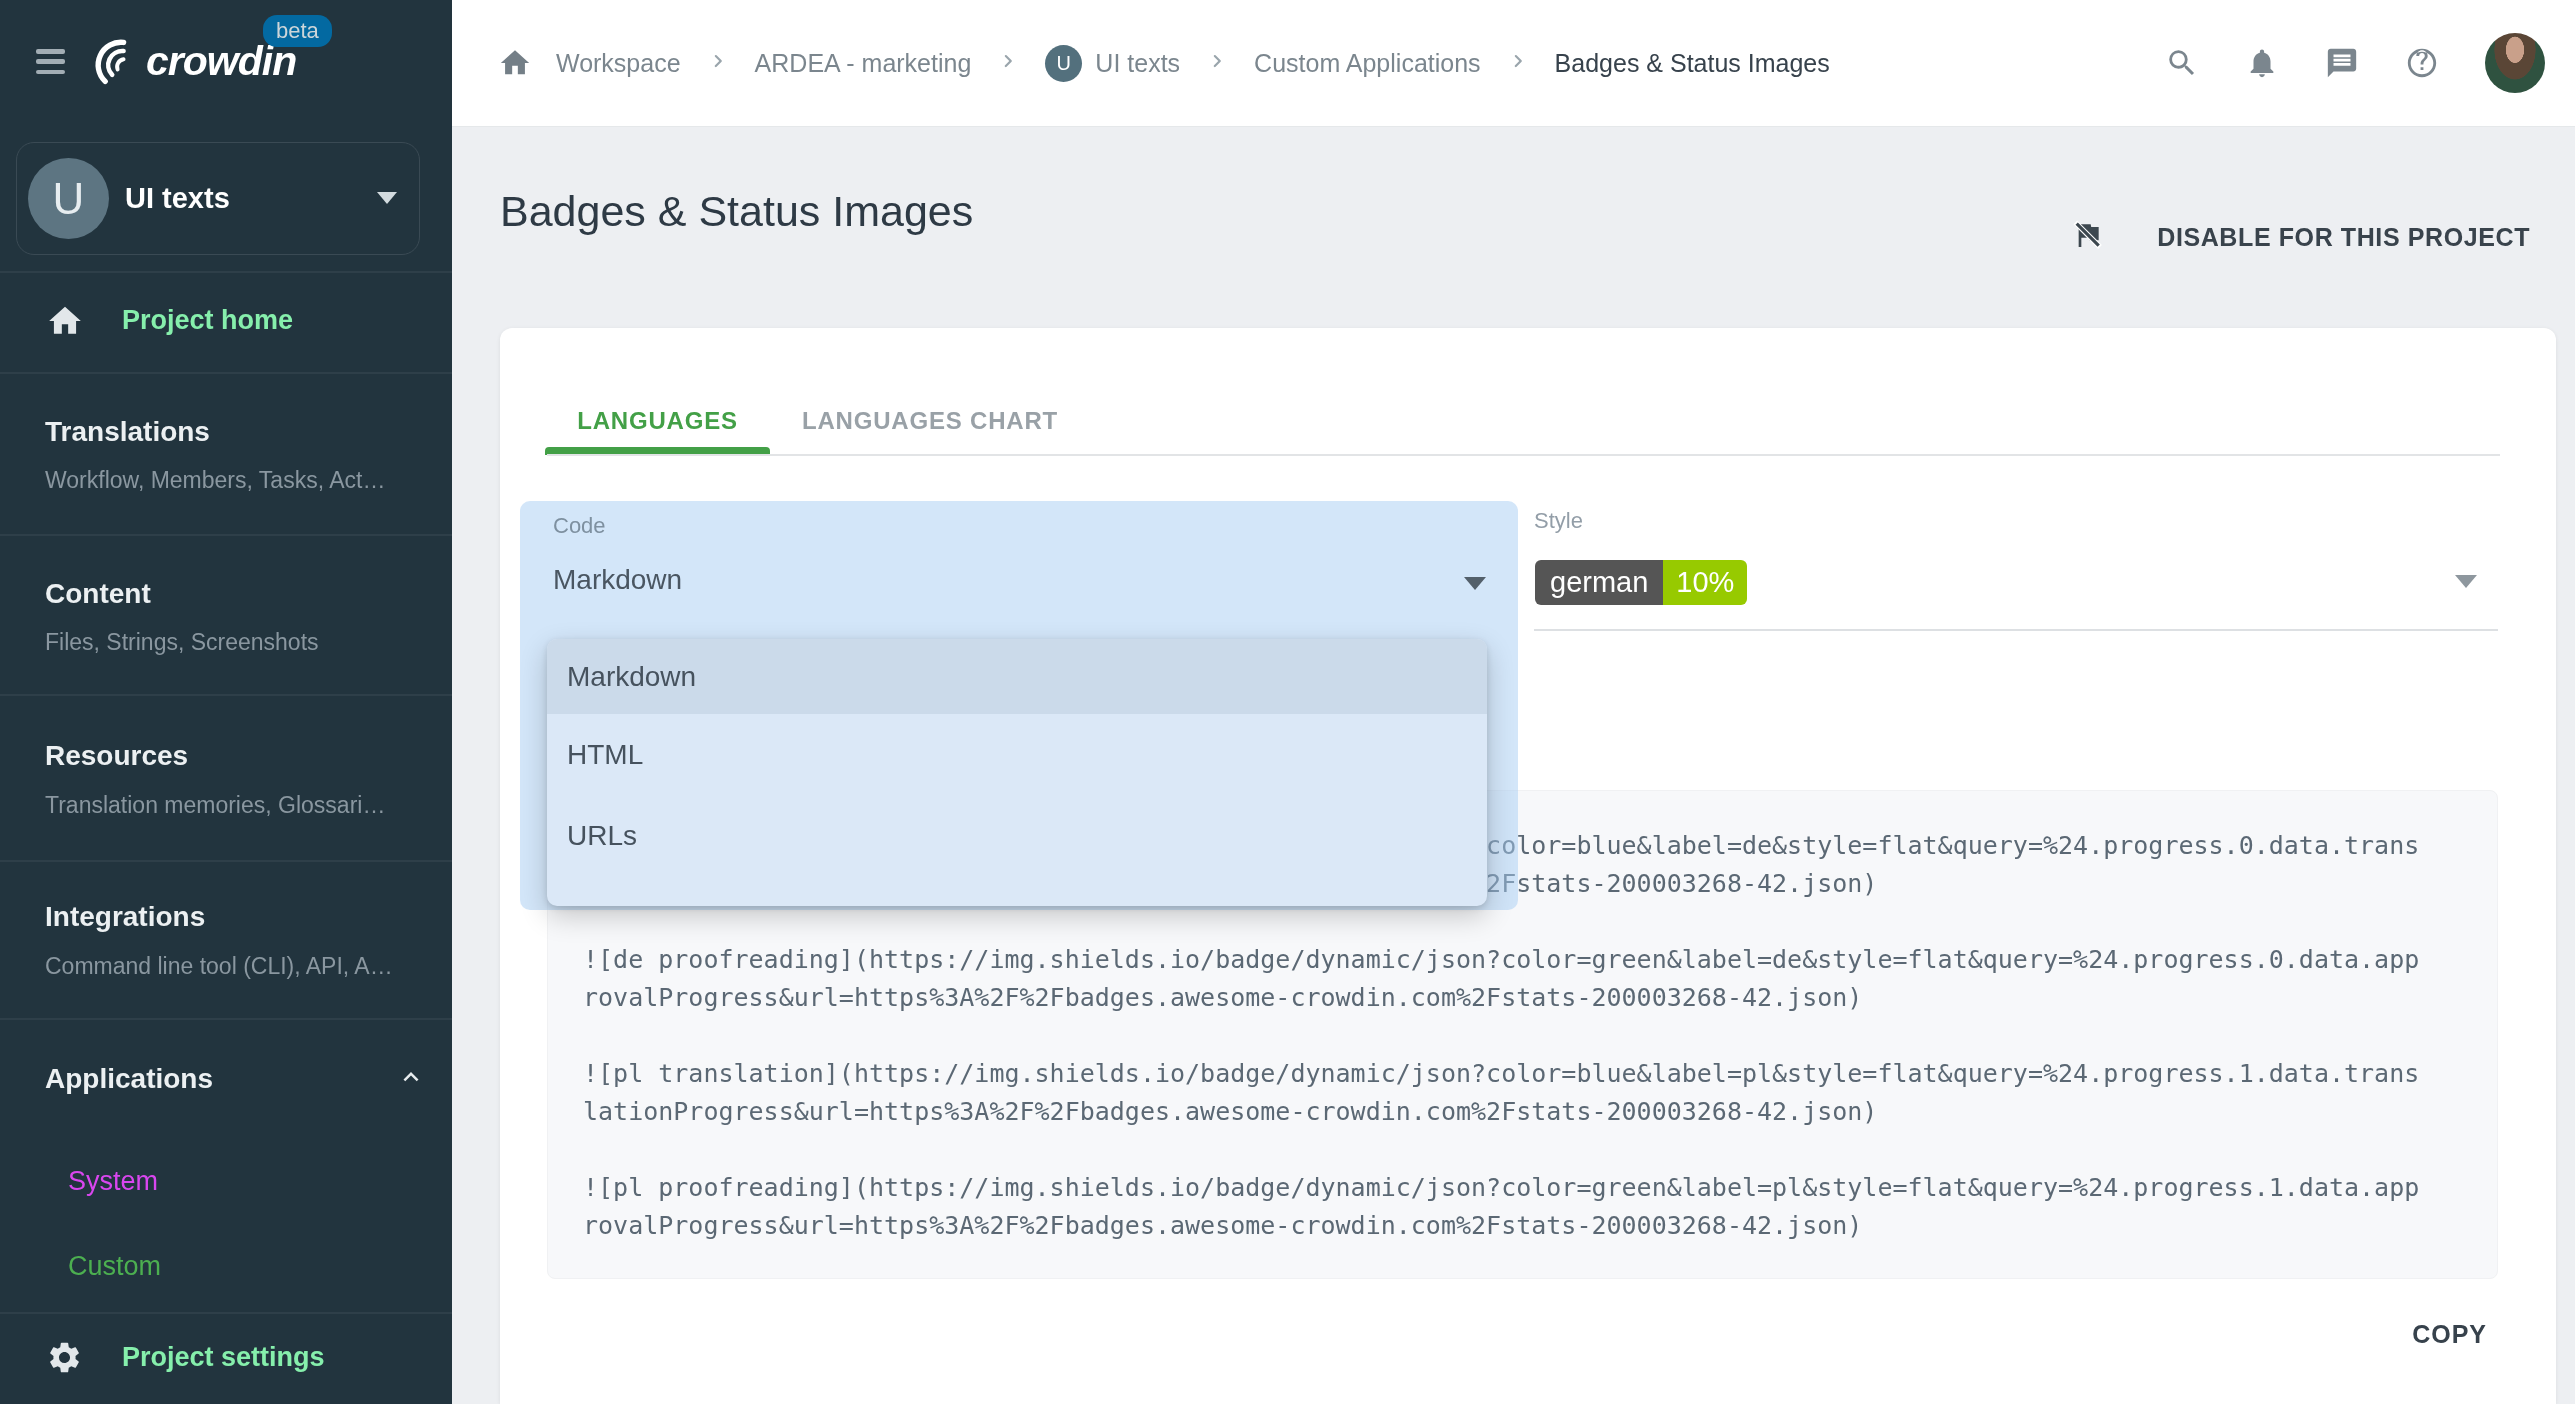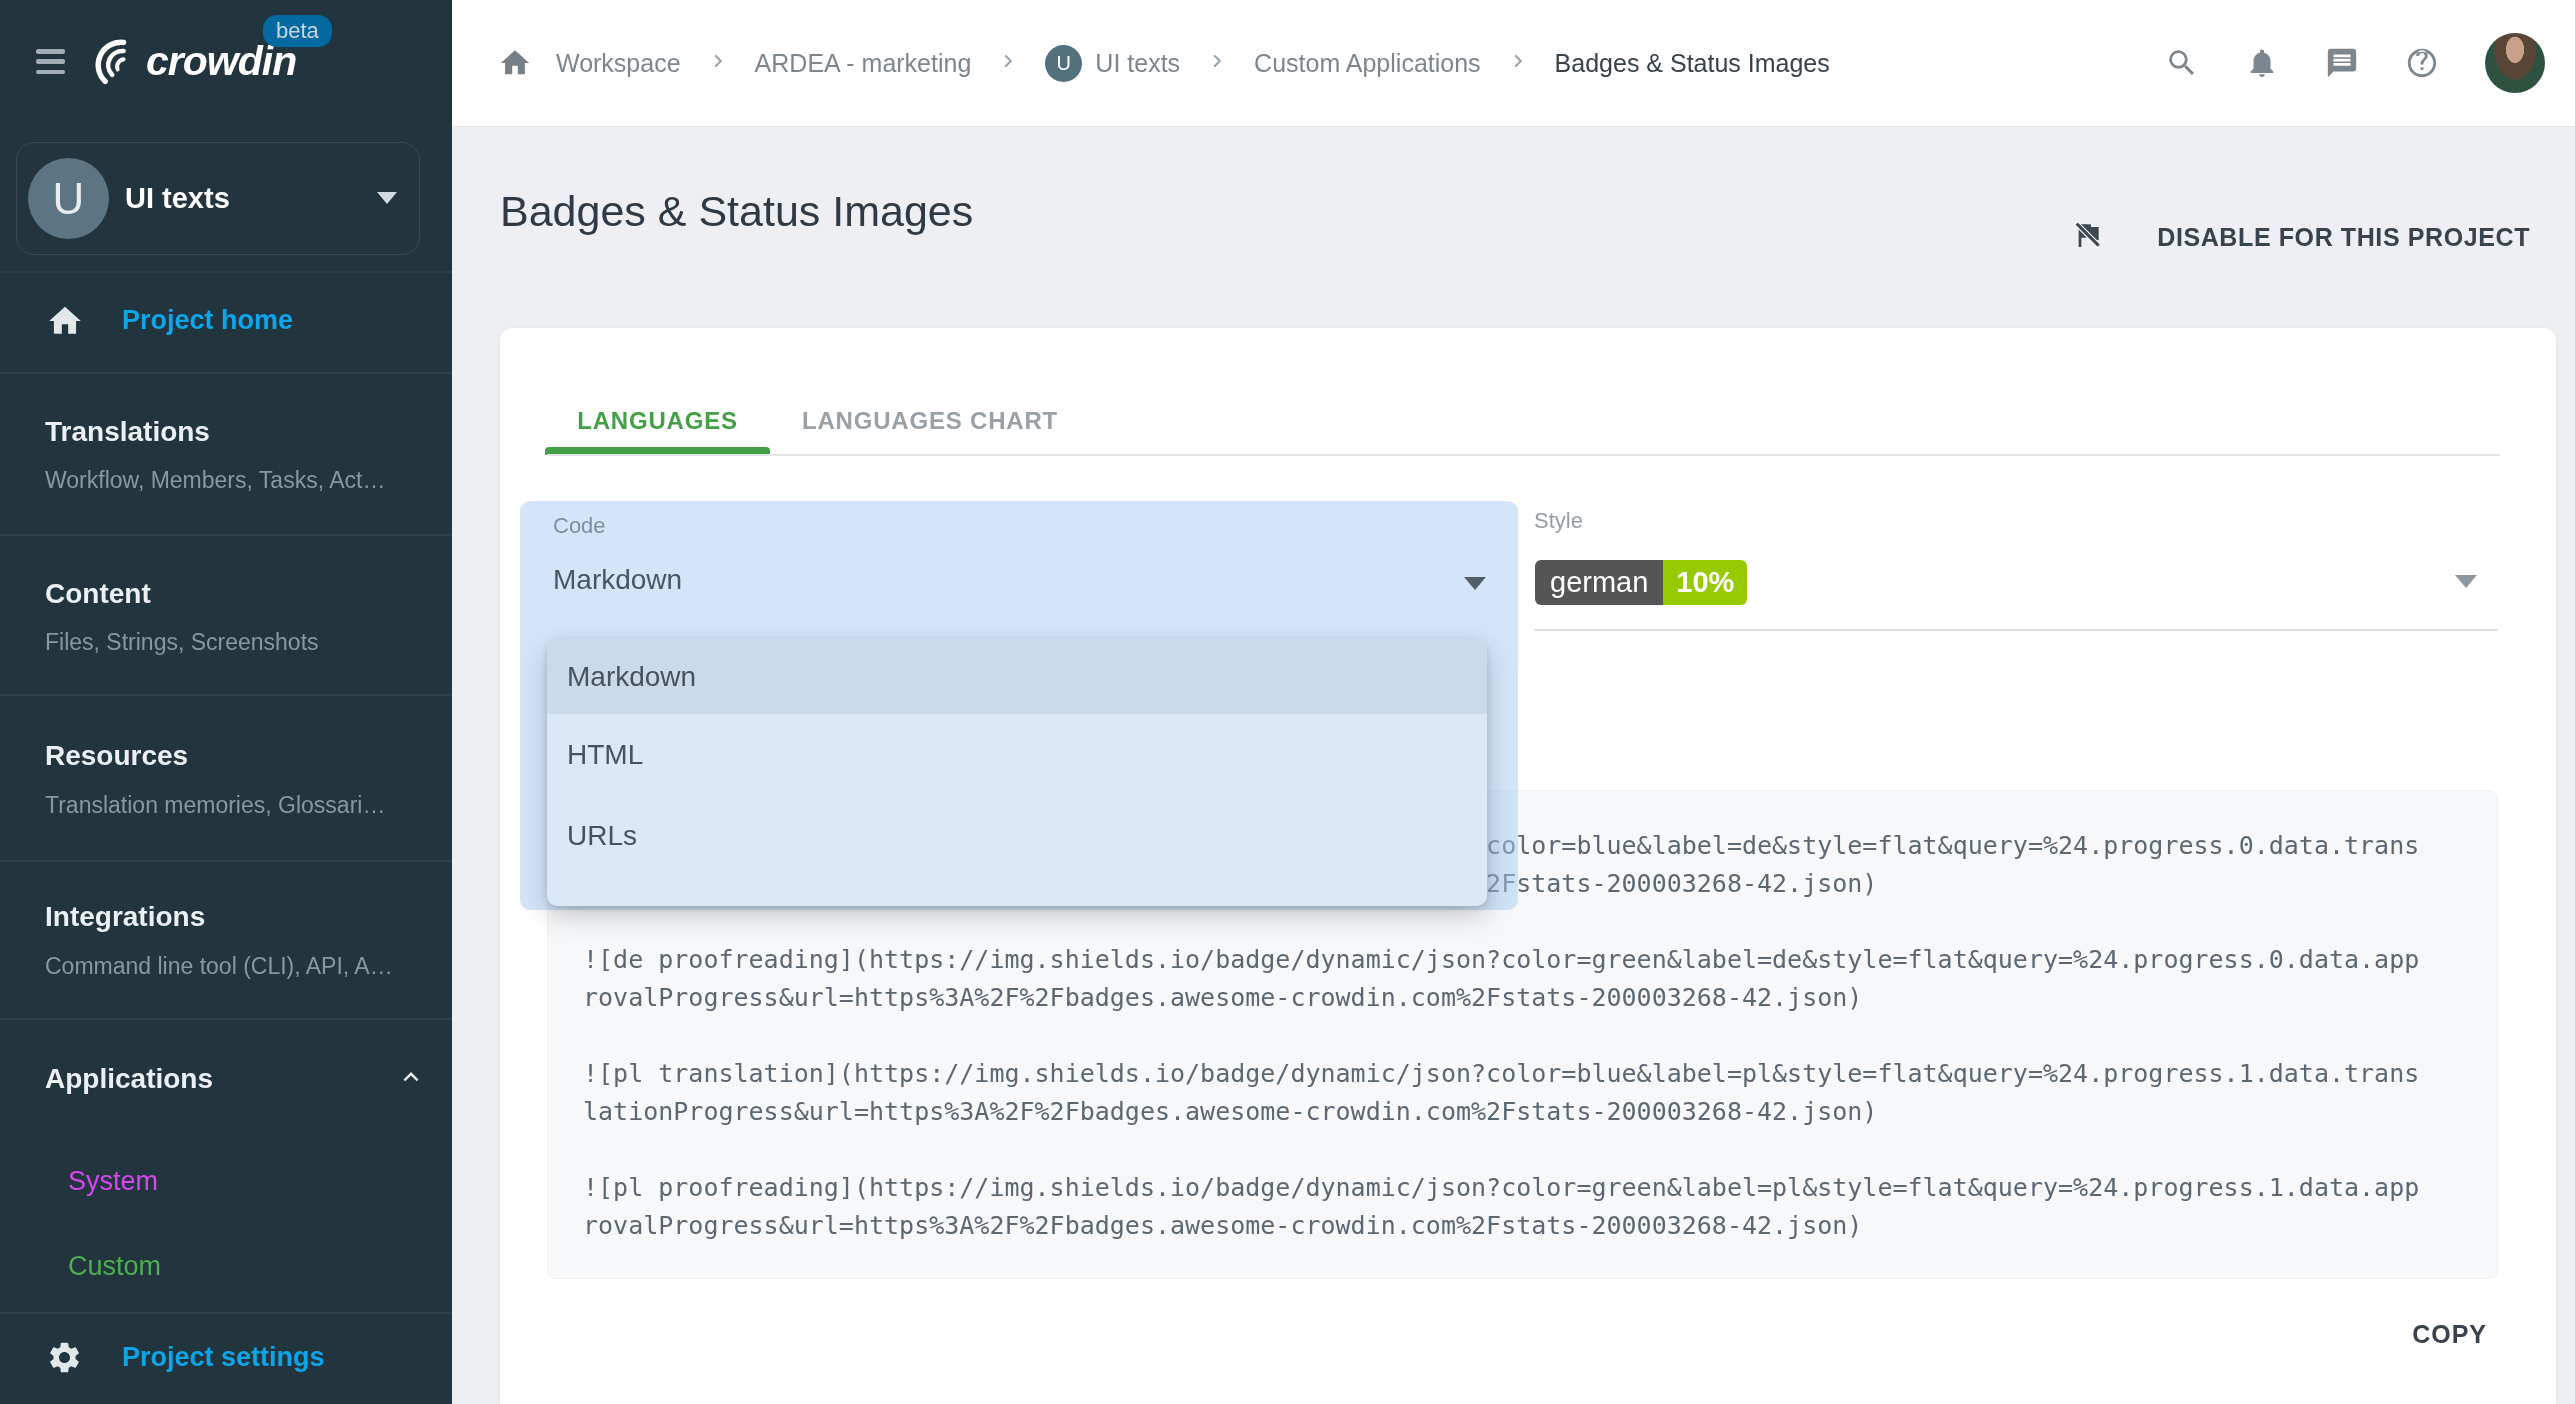--- a/index.html
+++ b/index.html
@@ -13,21 +13,21 @@
   .hamburger span{display:block;height:4.5px;border-radius:2px;background:#A2ADB4;}
   .logo-icon{left:90px;top:36px;}
   .logo-text{left:146px;top:38px;font-size:41px;font-style:italic;font-weight:700;color:#FFFFFF;letter-spacing:-1px;}
   .beta-badge{left:263px;top:15px;background:#0369a1;color:#CCD5D9;font-size:22px;padding:3px 13px;border-radius:14px;}
   .proj-switcher{left:16px;top:142px;width:404px;height:113px;border:1.5px solid #3A4A54;border-radius:18px;box-sizing:border-box;cursor:pointer;}
   .proj-avatar{left:11px;top:15px;width:81px;height:81px;border-radius:50%;background:#5D7582;color:#E7EDF0;font-size:44px;display:flex;align-items:center;justify-content:center;}
   .proj-name{left:108px;top:0;height:110px;display:flex;align-items:center;font-size:29px;font-weight:700;color:#FFFFFF;}
   .caret-down{width:0;height:0;border-left:10px solid transparent;border-right:10px solid transparent;border-top:12px solid #D3DBDF;}
   .proj-caret{right:22px;top:49px;}
   .side-divider{left:0;width:452px;height:1.5px;background:#2E3F49;}
-  .side-row-label{font-size:27px;font-weight:600;color:#0ea5e9;}
+  .side-row-label{font-size:27px;font-weight:600;color:#86efac;}
   .sec-title{left:45px;font-size:28px;font-weight:700;color:#ECF0F2;cursor:pointer;}
   .sec-sub{left:45px;font-size:23px;color:#8A97A0;white-space:nowrap;}
   .sec-child{left:68px;font-size:27px;font-weight:500;color:#d946ef;cursor:pointer;}
   .green{color:#4CAF50;}
 
   
   .topbar{left:452px;top:0;width:2123px;height:127px;background:#FFFFFF;border-bottom:1px solid #E5E8EA;box-sizing:border-box;}
   .crumbs{left:46px;top:0;height:126px;display:flex;align-items:center;gap:24px;}
   .crumb{font-size:25px;color:#7B868E;white-space:nowrap;cursor:pointer;}
   .crumb.current{color:#37424C;font-weight:500;cursor:default;}
@@ -52,21 +52,21 @@
   .tab1{left:45px;width:225px;}
   .tab2{left:300px;width:260px;}
   .tab-underline{left:45px;top:119px;width:225px;height:8px;background:#43A047;border-radius:4px 4px 0 0;}
   .tabs-divider{left:47px;top:126px;width:1953px;height:1.5px;background:#E2E4E6;}
 
   
   .style-label{left:1034px;top:180px;font-size:22px;color:#939EA8;}
   .style-badge{left:1035px;top:232px;height:45px;display:flex;cursor:pointer;}
   .style-badge .seg{display:flex;align-items:center;font-size:29px;font-weight:500;color:#FFFFFF;}
   .style-badge .seg1{background:#555555;padding:0 15px;border-radius:6px 0 0 6px;}
-  .style-badge .seg2{padding:0 13px;border-radius:0 6px 6px 0;font-weight:700;}
+  .style-badge .seg2{padding:0 13px;border-radius:0 6px 6px 0;font-weight:400;}
   .style-caret{left:1955px;top:247px;border-left:11px solid transparent;border-right:11px solid transparent;border-top:13px solid #8E979E;}
   .style-underline{left:1034px;top:301px;width:964px;height:1.5px;background:#DDE0E3;}
 
   
   .code-area{left:47px;top:462px;width:1951px;height:489px;box-sizing:border-box;background:#F7F8FA;border:1px solid #F0F1F3;border-radius:8px;padding:36px 35px;z-index:1;}
   .code-para{margin-bottom:38px;}
   .code-line{font-family:"DejaVu Sans Mono",monospace;font-size:25px;line-height:38px;color:#5B6874;white-space:nowrap;}
   .copy-btn{right:69px;top:992px;font-size:25px;font-weight:600;letter-spacing:1px;color:#37424C;cursor:pointer;}
 
   

